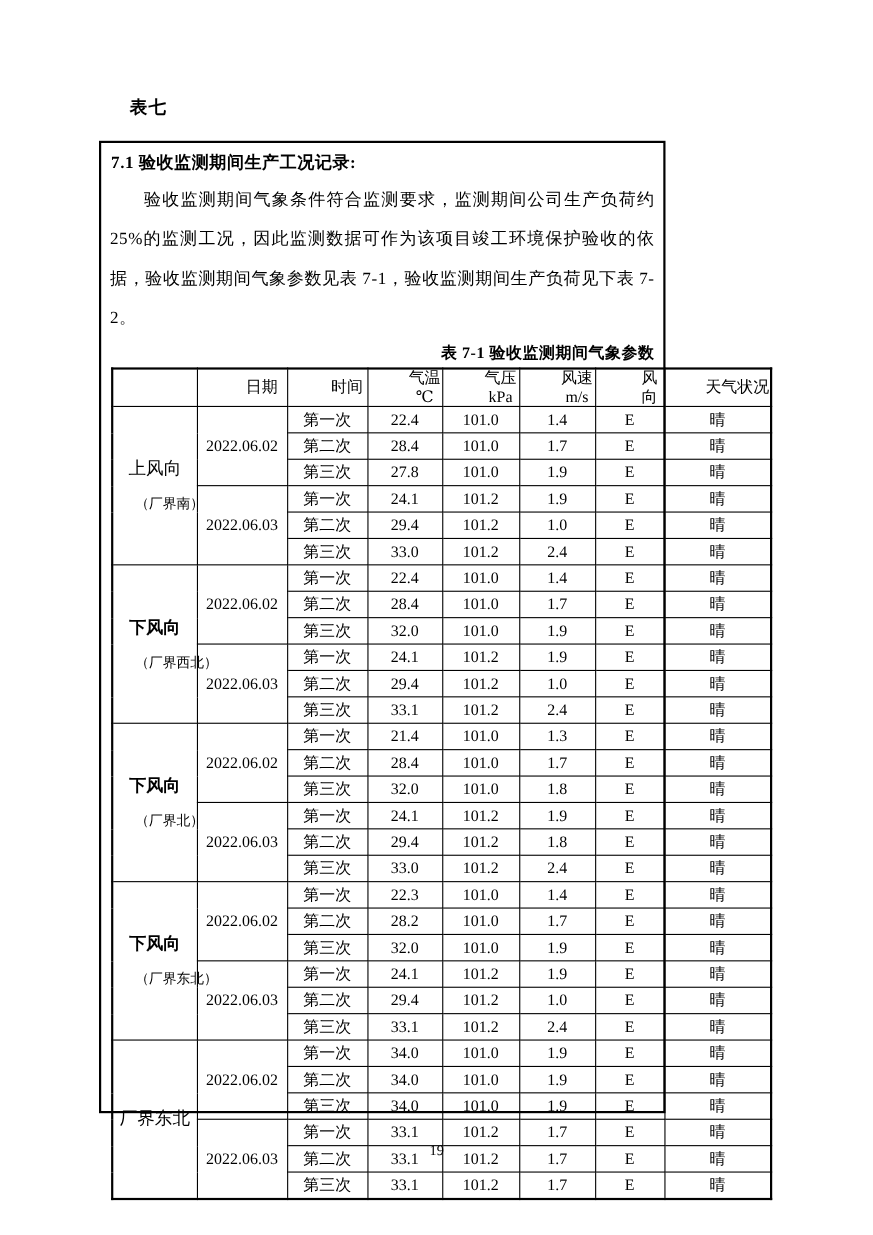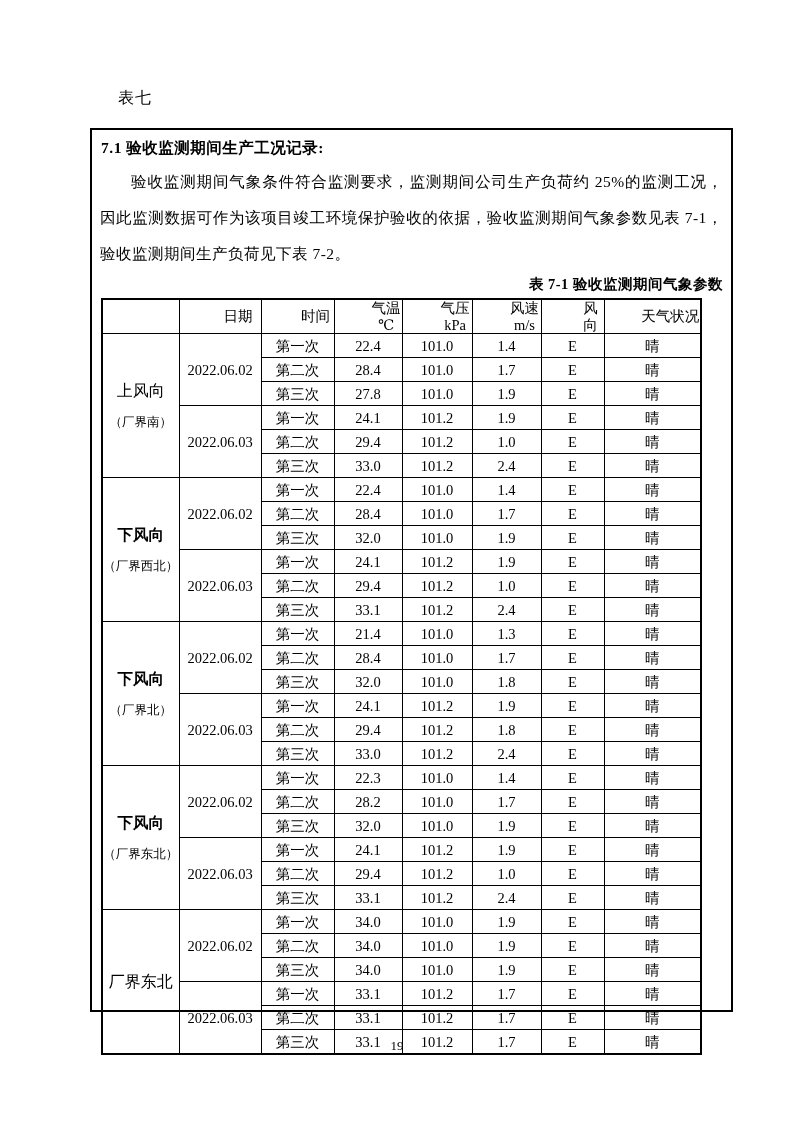--- a/index.html
+++ b/index.html
@@ -13,28 +13,28 @@
     position: relative;
     font-family: "Liberation Serif", "DejaVu Serif", serif;
     color: #000000;
     overflow: hidden;
   }
   .doc-heading {
     position: absolute;
     left: 118px;
     top: 88px;
     font-size: 16px;
-    font-weight: normal;
+    font-weight: bold;
     letter-spacing: 1px;
   }
   .section-box {
     position: absolute;
     left: 90px;
     top: 128px;
-    width: 643px;
+    width: 515px;
     height: 884px;
     border: 2px solid #000000;
     box-sizing: border-box;
     padding: 5px 8px 0 8px;
   }
   .section-title {
     font-size: 15.5px;
     font-weight: bold;
     margin: 3px 0 0 1px;
     letter-spacing: 0.5px;
@@ -83,20 +83,21 @@
   }
   .loc-main.bold {
     font-family: "Liberation Sans", "DejaVu Sans", sans-serif;
     font-weight: bold;
     font-size: 15.5px;
   }
   .loc-note {
     font-size: 12.5px;
     white-space: nowrap;
     margin-top: 15px;
+    padding-left: 20px;
   }
   .page-footer {
     position: absolute;
     left: 0;
     top: 1038px;
     width: 794px;
     text-align: center;
     font-size: 13px;
   }
 </style>

